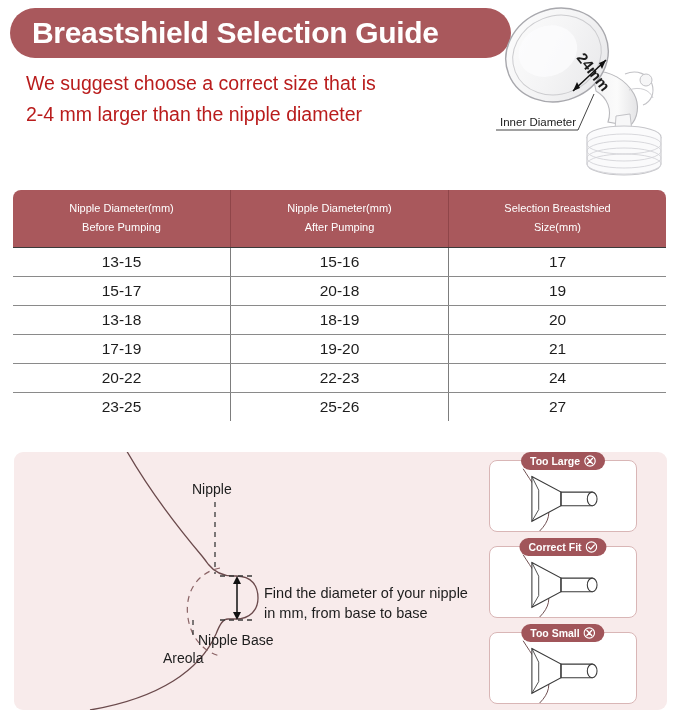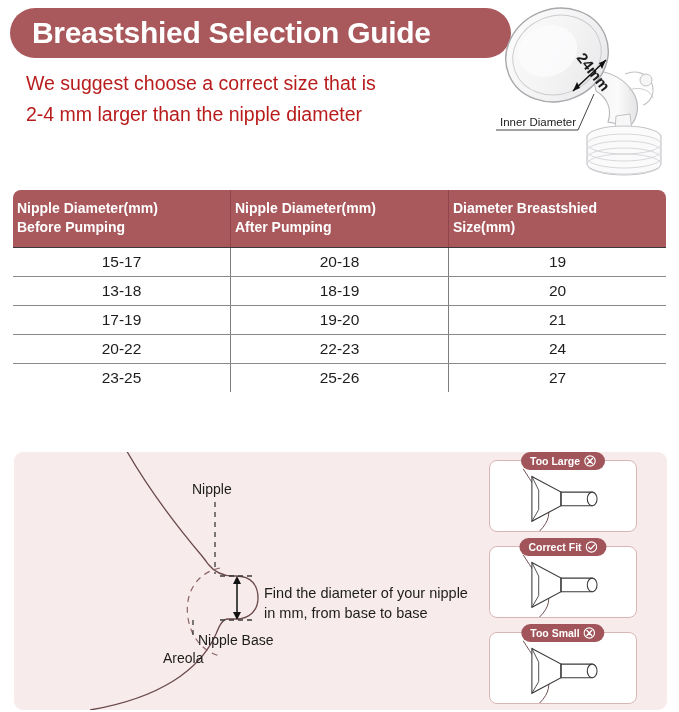--- a/index.html
+++ b/index.html
@@ -63,25 +63,25 @@
     border-collapse: collapse;
     table-layout: fixed;
     border: 1.4px solid #3a3a3a;
     border-radius: 9px;
     overflow: hidden;
     background: #fff;
   }
   #size-table th {
     background: #a9585c;
     color: #ffffff;
-    font-size: 14px;
-    font-weight: bold;
+    font-size: 11px;
+    font-weight: normal;
     line-height: 19px;
     padding: 9px 4px 10px;
-    text-align: left;
+    text-align: center;
     border-right: 1.3px solid #8f4549;
     border-bottom: 1.4px solid #3a3a3a;
   }
   #size-table th:last-child { border-right: none; }
   #size-table td {
     font-size: 15.5px;
     color: #1d1d1d;
     text-align: center;
     padding: 5px 4px;
     height: 27px;
@@ -143,21 +143,21 @@
     font-size: 10.5px;
     font-weight: bold;
     line-height: 1;
   }
   .fit-badge .badge-icon { display: flex; align-items: center; }
 </style>
 </head>
 <body>
 
 <div id="title-pill">
-  <span class="title-text">Breastshied Selection Guide</span>
+  <span class="title-text">Breastshield Selection Guide</span>
 </div>
 
 <div id="subtitle">
   <div class="line">We suggest choose a correct size that is</div>
   <div class="line">2-4 mm larger than the nipple diameter</div>
 </div>
 
 <div id="hero-illustration">
   <svg width="191" height="180" viewBox="0 0 191 180">
     <defs>
@@ -216,26 +216,31 @@
     <tr>
       <th>
         <div>Nipple Diameter(mm)</div>
         <div>Before Pumping</div>
       </th>
       <th>
         <div>Nipple Diameter(mm)</div>
         <div>After Pumping</div>
       </th>
       <th>
-        <div>Diameter Breastshied</div>
+        <div>Selection Breastshied</div>
         <div>Size(mm)</div>
       </th>
     </tr>
   </thead>
   <tbody id="table-body">
+      <tr>
+        <td>13-15</td>
+        <td>15-16</td>
+        <td>17</td>
+      </tr>
       <tr>
         <td>15-17</td>
         <td>20-18</td>
         <td>19</td>
       </tr>
       <tr>
         <td>13-18</td>
         <td>18-19</td>
         <td>20</td>
       </tr>

